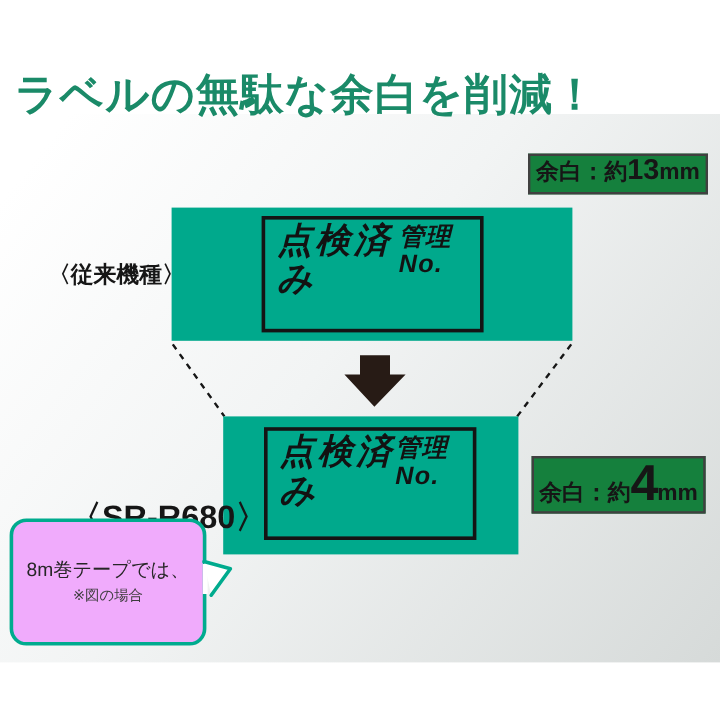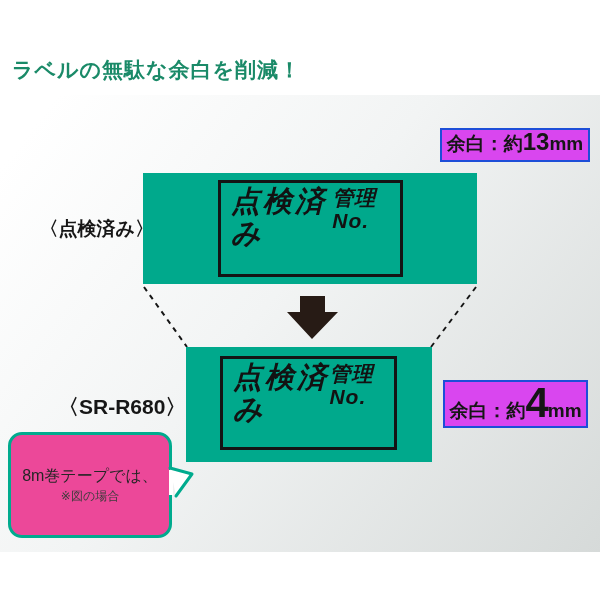--- a/index.html
+++ b/index.html
@@ -9,26 +9,26 @@
     position:relative; width:600px; height:600px; background:#ffffff;
     overflow:hidden;
   }
   
   .stage {
     position:absolute; left:0; top:95px; width:600px; height:457px;
     background:linear-gradient(128deg,#ffffff 6%,#f2f4f4 45%,#d6dad9 100%);
   }
   .page-title {
     position:absolute; left:12px; top:57px; width:560px;
-    font-size:21px; font-weight:bold; color:#1a8a68; letter-spacing:1px;
+    font-size:36px; font-weight:bold; color:#1a8a68; letter-spacing:1px;
     line-height:1.2;
   }
   
   .margin-box {
-    position:absolute; background:#d946ef; border:2px solid #1d4ed8;
+    position:absolute; background:#15803d; border:2px solid #404040;
     display:flex; align-items:baseline; justify-content:center;
     color:#161616; font-weight:bold; white-space:nowrap;
   }
   .margin-box.old { left:440px; top:128px; width:150px; height:34px; font-size:19px; }
   .margin-box.new { left:443px; top:380px; width:145px; height:48px; font-size:19px; }
   .margin-box .val-mid { font-size:24px; line-height:1; }
   .margin-box .val-big { font-size:42px; line-height:1; letter-spacing:-1px; }
   
   .tape { position:absolute; background:#00a98c; }
   .tape.old { left:143px; top:173px; width:334px; height:111px; }
@@ -42,27 +42,27 @@
   .tape.new .print-frame { left:34px; top:9px;  width:177px; height:94px; }
   .lbl-l1 { font-size:29px; font-weight:700; letter-spacing:3px; line-height:1.1; }
   .lbl-l2 { font-size:21px; font-weight:700; letter-spacing:1px; line-height:1.1; }
   .lbl-l3 { font-size:26px; font-weight:500; letter-spacing:2px; line-height:1.05; }
   
   .machine-name {
     position:absolute; color:#161616; font-weight:bold; text-align:right;
     white-space:nowrap;
   }
   .machine-name.old { left:30px; top:216px; width:124px; font-size:19px; }
-  .machine-name.new { left:58px; top:393px; width:122px; font-size:21px; }
+  .machine-name.new { left:58px; top:413px; width:122px; font-size:27px; }
   
   svg.overlay { position:absolute; left:0; top:0; pointer-events:none; }
   
   .bubble {
     position:absolute; left:8px; top:432px; width:164px; height:106px;
-    background:#ec4899; border:3px solid #00ab8e; border-radius:14px;
+    background:#f0abfc; border:3px solid #00ab8e; border-radius:14px;
     display:flex; flex-direction:column; align-items:center; justify-content:center;
     text-align:center; color:#262626; z-index:2;
   }
   .bubble .b-line { font-size:16px; font-weight:500; line-height:1.25; white-space:nowrap; }
   .bubble .b-big  { font-size:24px; font-weight:500; line-height:1; }
   .bubble .b-note { font-size:12px; font-weight:500; color:#3c3c3c; margin-top:2px; }
   .bubble-border-mask {
     position:absolute; left:169px; top:470px; width:4px; height:25px;
     background:#ffffff; z-index:3;
   }
@@ -82,21 +82,21 @@
       <span class="val-mid">13</span>
       <span>mm</span>
   </div>
 
   <div class="tape old">
     <div class="print-frame">
       <div class="lbl-l1">点検済み</div>
       <div class="lbl-l2">管理No.</div>
     </div>
   </div>
-  <div class="machine-name old">〈点検済み〉</div>
+  <div class="machine-name old">〈従来機種〉</div>
 
   <svg class="overlay" width="600" height="600" viewBox="0 0 600 600">
     <line x1="144" y1="287" x2="187" y2="347" stroke="#161616" stroke-width="2" stroke-dasharray="5,5"></line>
     <line x1="476" y1="287" x2="431" y2="347" stroke="#161616" stroke-width="2" stroke-dasharray="5,5"></line>
     <polygon points="300,296 325,296 325,312 338,312 312,339 287,312 300,312" fill="#271b15"></polygon>
   </svg>
 
   <div class="tape new">
     <div class="print-frame">
       <div class="lbl-l1">点検済み</div>

